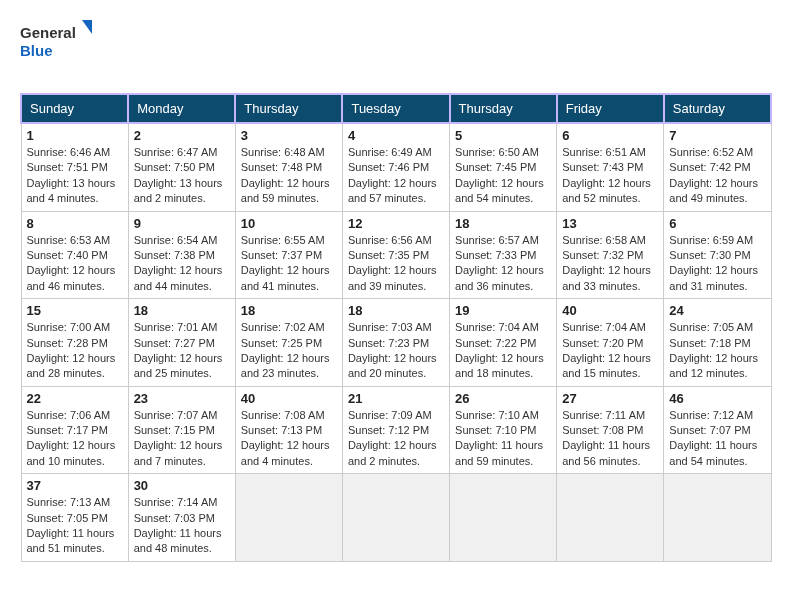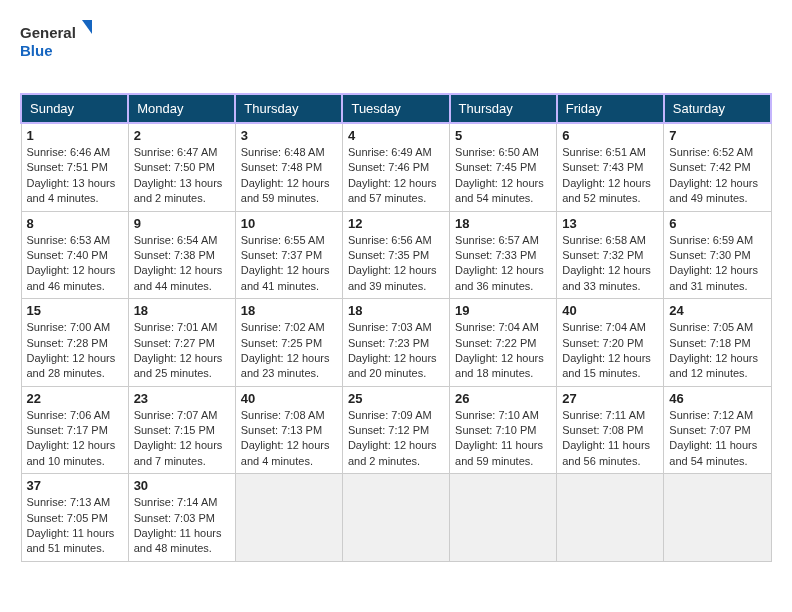--- a/index.html
+++ b/index.html
@@ -292,21 +292,21 @@
       </td>
         <td>
         <span class="day-number">40</span>
         <div class="day-info">
           Sunrise: 7:08 AM<br>
           Sunset: 7:13 PM<br>
           Daylight: 12 hours and 4 minutes.
         </div>
       </td>
         <td>
-        <span class="day-number">25</span>
+        <span class="day-number">21</span>
         <div class="day-info">
           Sunrise: 7:09 AM<br>
           Sunset: 7:12 PM<br>
           Daylight: 12 hours and 2 minutes.
         </div>
       </td>
         <td>
         <span class="day-number">26</span>
         <div class="day-info">
           Sunrise: 7:10 AM<br>

